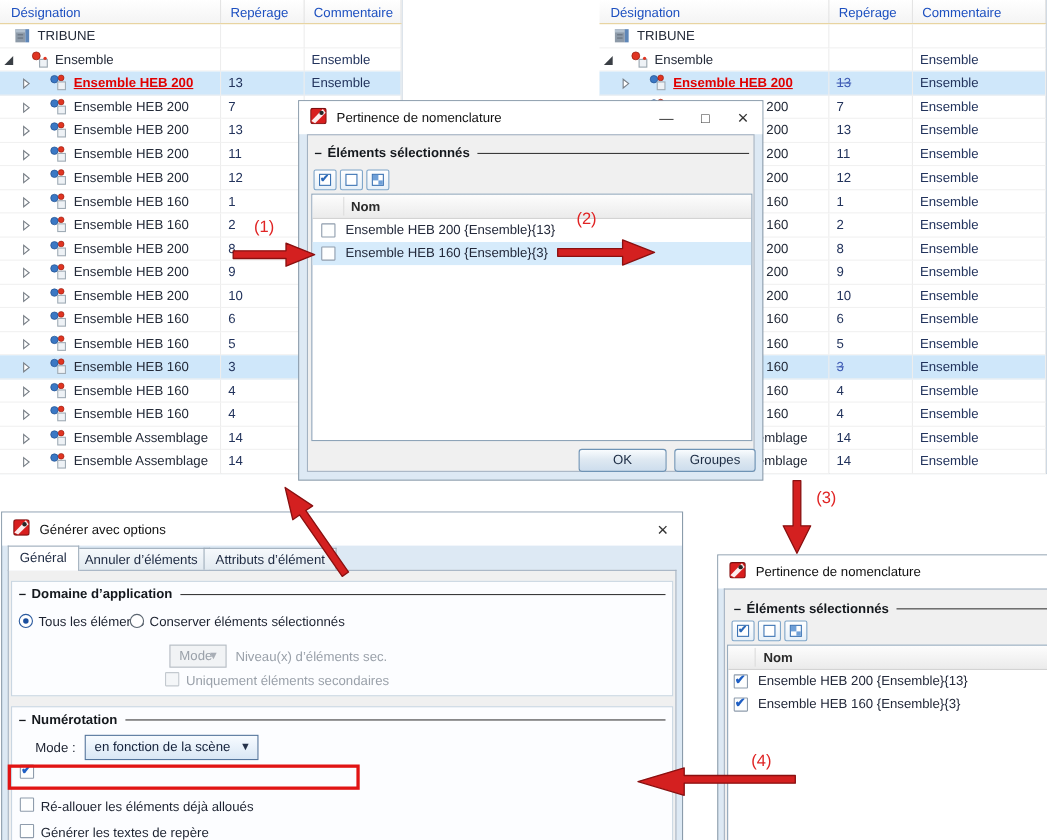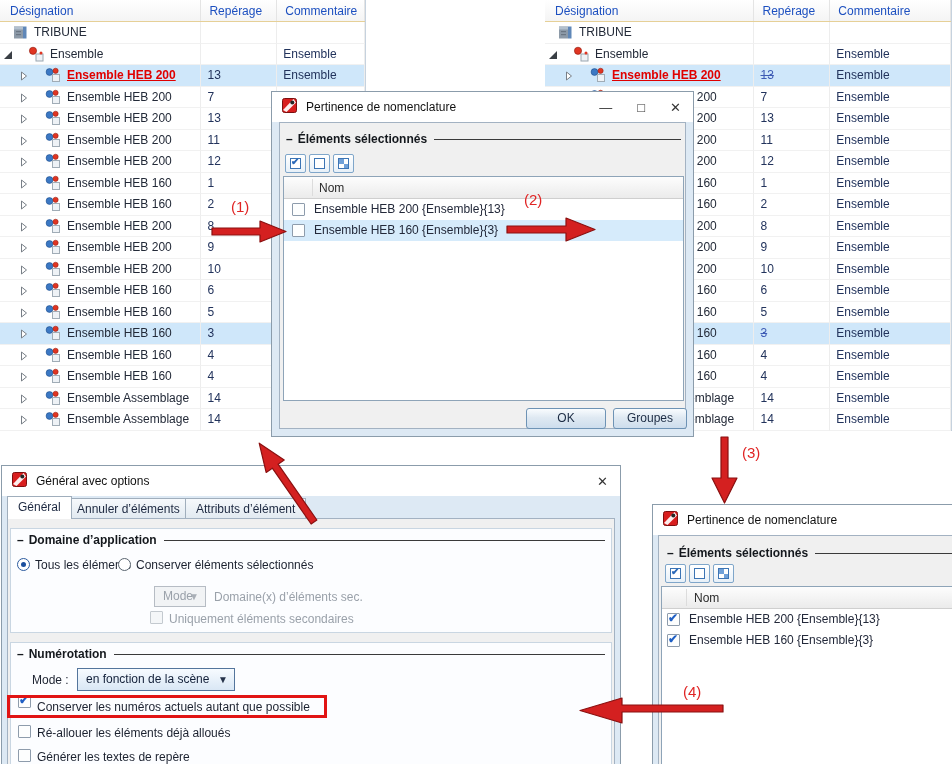--- a/index.html
+++ b/index.html
@@ -34,21 +34,21 @@
   .ghead .line { height:1px; background:#3a3a3a; margin-left:7px; margin-top:1px; }
 
   .tbar { position:absolute; display:flex; gap:3px; }
   .tbtn { width:21px; height:19px; border:1px solid #7fa6ca; background:linear-gradient(#ffffff,#e7f0f8); border-radius:2px; display:flex; align-items:center; justify-content:center; }
   .mini-box { width:11px; height:11px; border:1px solid #3c74b4; background:#fff; position:relative; }
   .mini-box.checked::after { content:"✔"; position:absolute; top:-3px; left:0px; font-size:10px; color:#2a68b8; font-weight:bold; }
   .mini-grid { width:11px; height:11px; border:1px solid #3c74b4; background:#fff; display:grid; grid-template-columns:1fr 1fr; grid-template-rows:1fr 1fr; }
   .mini-grid i:nth-child(1), .mini-grid i:nth-child(4) { background:#6fa0d8; }
 
   .listbox { position:absolute; background:#fff; border:1px solid #8ea4b8; overflow:hidden; }
-  .list-head { height:22px; background:linear-gradient(#fdfdfd,#ebebeb); border-bottom:1px solid #cfcfcf; position:relative; color:#2b2b2b; }
+  .list-head { height:22px; background:linear-gradient(#fdfdfd,#ebebeb); border-bottom:1px solid #cfcfcf; position:relative; color:#2b2b2b;font-weight:bold; }
   .list-head .divider { position:absolute; top:2px; bottom:2px; width:1px; background:#dcdcdc; }
   .list-head .nm { position:absolute; top:4px; white-space:nowrap; }
   .list-row { height:21px; position:relative; }
   .list-row.selected { background:#d6ebfb; }
   .cbx { width:13px; height:13px; border:1px solid #8e9cac; background:#fdfefe; border-radius:1px; position:absolute; top:4px; }
   .cbx.checked::after { content:"✔"; position:absolute; top:-3px; left:0px; font-size:12px; color:#1f5fc4; font-weight:bold; }
   .list-row .lr-text { position:absolute; top:0; line-height:21px; white-space:nowrap; color:#23293a; }
 
   .btn { position:absolute; background:linear-gradient(#f9fcfe,#dfe9f2 45%,#cddded); border:1px solid #6e93b5; border-radius:3px; color:#1c2c44; text-align:center; line-height:19px; }
 
@@ -870,21 +870,21 @@
     </div>
   </div>
 
   <div class="dialog" style="left:2px;top:466px;width:618px;height:308px;z-index:11;">
     <div class="titlebar">
       <span class="app-icon"><svg width="15" height="15" viewBox="0 0 15 15">
             <rect x="0.5" y="0.5" width="14" height="14" rx="2" fill="#d81e1e" stroke="#7c0f0f"></rect>
             <path d="M1 12 L11.5 1 L14 4.5 L4.5 14 Z" fill="#ffffff" opacity="0.92"></path>
             <circle cx="10.3" cy="4.6" r="2" fill="#262626"></circle>
           </svg></span>
-      <span class="t-title">Général avec options</span>
+      <span class="t-title">Générer avec options</span>
       <span class="win-btns">
           <span>✕</span>
         </span>
     </div>
     <div class="tab sel" style="left:5px;">Général</div>
     <div class="tab" style="left:64px;">Annuler d’éléments</div>
     <div class="tab" style="left:183px;">Attributs d’élément</div>
     <div class="panel" style="left:5px;right:5px;top:52px;bottom:-2px;border-bottom:none;">
 
       <div class="group" style="left:2px;top:9px;width:602px;height:105px;">
@@ -893,38 +893,37 @@
           <span>Domaine d’application</span>
           <span class="line" style="flex:1;"></span>
         </div>
         <span class="radio on" style="left:6px;top:29px;"></span>
         <span class="lbl" style="left:24px;top:29px;">Tous les éléments</span>
         <span class="radio" style="left:107px;top:29px;"></span>
         <span class="lbl" style="left:125px;top:29px;">Conserver éléments sélectionnés</span>
         <div class="combo dis" style="left:143px;top:57px;width:52px;height:21px;">
           <span>Mode</span><span class="car">▼</span>
         </div>
-        <span class="lbl dis" style="left:203px;top:61px;">Domaine(x) d’éléments sec.</span>
+        <span class="lbl dis" style="left:203px;top:61px;">Niveau(x) d’éléments sec.</span>
         <span class="cbx" style="left:139px;top:82px;border-color:#c3c9cf;background:#f4f6f8;"></span>
         <span class="lbl dis" style="left:158px;top:83px;">Uniquement éléments secondaires</span>
       </div>
 
       <div class="group" style="left:2px;top:123px;width:602px;height:160px;">
         <div class="ghead" style="left:6px;top:4px;right:6px;">
           <span class="dash">–</span>
           <span>Numérotation</span>
           <span class="line" style="flex:1;"></span>
         </div>
         <span class="lbl" style="left:21px;top:30px;">Mode :</span>
         <div class="combo" style="left:66px;top:25px;width:158px;height:23px;line-height:21px;">
           <span>en fonction de la scène</span><span class="car" style="line-height:21px;">▼</span>
         </div>
         <div class="red-rect" style="left:-4px;top:52px;width:320px;height:23px;"></div>
         <span class="cbx checked" style="left:7px;top:52px;"></span>
-        <span class="lbl" style="left:26px;top:57px;">Conserver les numéros actuels autant que possible</span>
         <span class="cbx" style="left:7px;top:82px;"></span>
         <span class="lbl" style="left:26px;top:83px;">Ré-allouer les éléments déjà alloués</span>
         <span class="cbx" style="left:7px;top:106px;"></span>
         <span class="lbl" style="left:26px;top:107px;">Générer les textes de repère</span>
       </div>
     </div>
   </div>
 
   <div class="dialog" style="left:653px;top:505px;width:310px;height:268px;z-index:12;">
     <div class="titlebar">

